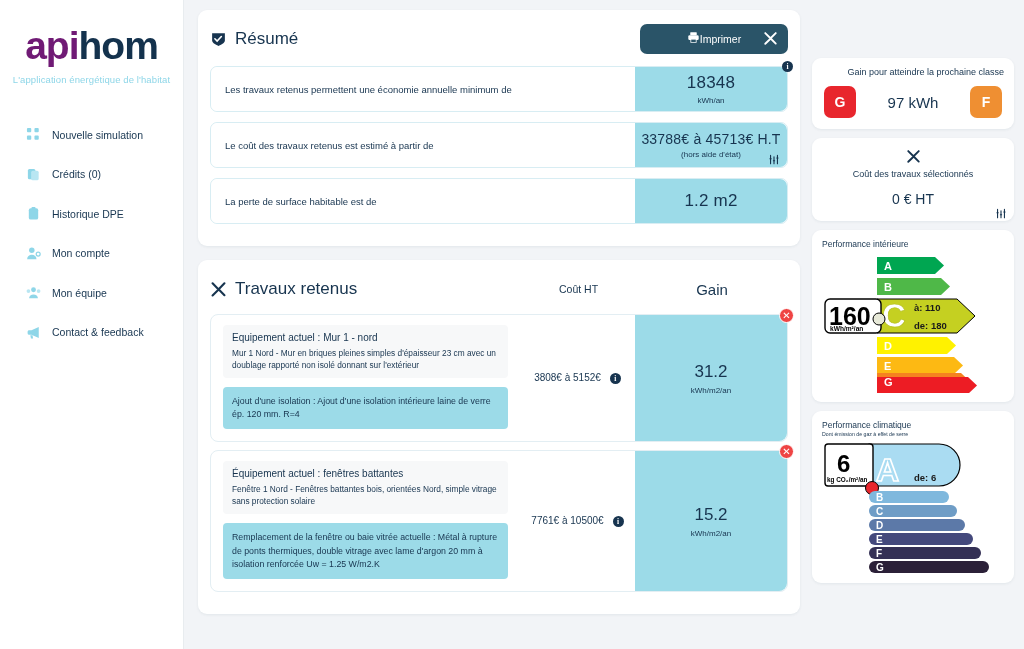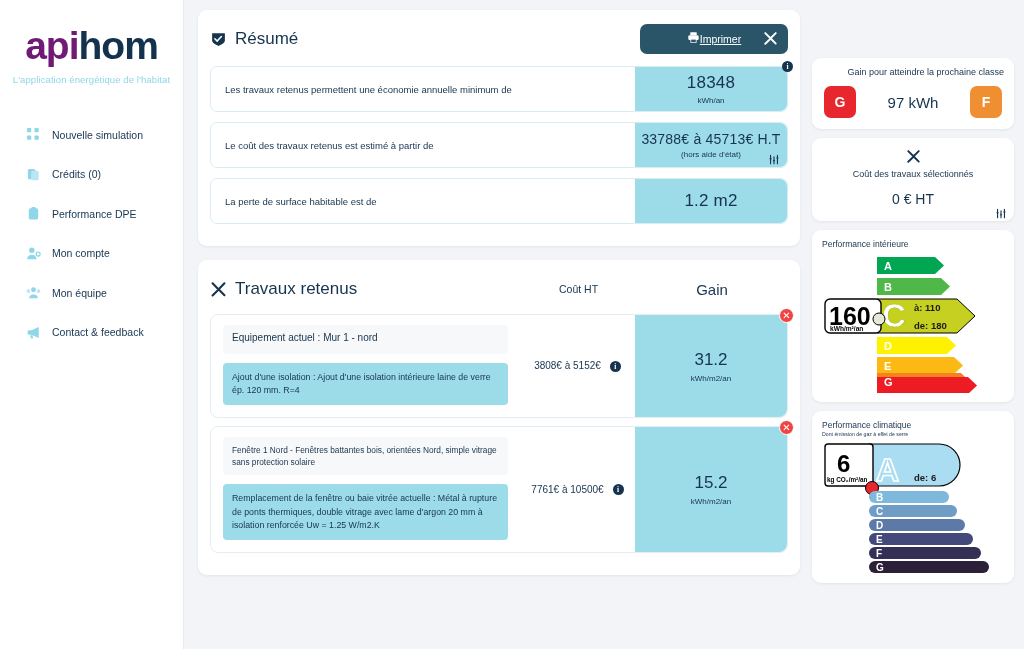--- a/index.html
+++ b/index.html
@@ -42,21 +42,21 @@
   .card + .card { margin-top: 14px; }
 
   .card-head { display: flex; align-items: center; height: 34px; }
   .card-title { display:flex; align-items:center; gap:8px; font-size: 17px; color:#17344f; }
   .card-title .ticon { width: 17px; height: 17px; display:block; }
 
   .print-btn {
     margin-left: auto; background: #2a5468; border-radius: 7px;
     height: 30px; min-width: 148px; display: flex; align-items: center;
     padding: 0 12px; cursor: pointer; color: #fff;
-    justify-content: center; position: relative; text-decoration: underline;
+    justify-content: center; position: relative;
   }
   .print-btn .lbl { font-size: 10.5px; }
   .print-btn .xico { position: absolute; right: 10px; top: 7px; width: 15px; height: 15px; }
 
   
   .sum-row {
     display: flex; align-items: stretch; margin-top: 10px;
     border: 1px solid #d8edf3; border-radius: 7px; overflow: visible;
     position: relative; min-height: 46px;
   }
@@ -184,21 +184,21 @@
         <span class="nav-label">Crédits  (0)</span>
       </div>
 
       <div class="nav-item">
         <span class="nico">
           <svg class="nico" viewBox="0 0 16 16">
               <rect x="3" y="2.5" width="10" height="12" rx="2" fill="#8ed6e8"></rect>
               <rect x="5.8" y="1" width="4.4" height="2.6" rx="1" fill="#8ed6e8"></rect>
             </svg>
         </span>
-        <span class="nav-label">Performance DPE</span>
+        <span class="nav-label">Historique DPE</span>
       </div>
 
       <div class="nav-item">
         <span class="nico">
           <svg class="nico" viewBox="0 0 16 16">
               <circle cx="6.2" cy="4.6" r="2.9" fill="#8ed6e8"></circle>
               <path d="M1.2 14c0-2.9 2.3-4.6 5-4.6s5 1.7 5 4.6z" fill="#8ed6e8"></path>
               <circle cx="13" cy="8.6" r="2.1" fill="none" stroke="#8ed6e8" stroke-width="1.3"></circle>
             </svg>
         </span>
@@ -312,37 +312,39 @@
           <div class="col-cost">Coût HT</div>
           <div class="col-gain">Gain</div>
         </div>
       </div>
 
       <div class="work-row">
         <div class="del-btn">✕</div>
         <div class="work-body">
           <div class="work-cur">
             <div class="t1">Equipement actuel : Mur 1 - nord</div>
+            <div class="t2">Mur  1 Nord - Mur en briques pleines simples d'épaisseur 23 cm avec un doublage rapporté non isolé donnant sur l'extérieur</div>
           </div>
           <div class="work-new">Ajout d'une isolation : Ajout d'une isolation intérieure laine de verre ép. 120 mm. R=4</div>
         </div>
         <div class="work-cost">
           <div class="amt">3808€ à 5152€</div>
           <div class="info-badge" style="position:relative;">i</div>
         </div>
         <div class="work-gain">
           <div class="g1">31.2</div>
           <div class="g2">kWh/m2/an</div>
         </div>
       </div>
 
       <div class="work-row">
         <div class="del-btn">✕</div>
         <div class="work-body">
           <div class="work-cur">
+            <div class="t1">Équipement actuel : fenêtres battantes</div>
             <div class="t2">Fenêtre  1 Nord - Fenêtres battantes bois, orientées Nord, simple vitrage sans protection solaire</div>
           </div>
           <div class="work-new">Remplacement de la fenêtre ou baie vitrée actuelle : Métal à rupture de ponts thermiques, double vitrage avec lame d'argon 20 mm à isolation renforcée Uw = 1.25 W/m2.K</div>
         </div>
         <div class="work-cost">
           <div class="amt">7761€ à 10500€</div>
           <div class="info-badge" style="position:relative;">i</div>
         </div>
         <div class="work-gain">
           <div class="g1">15.2</div>

